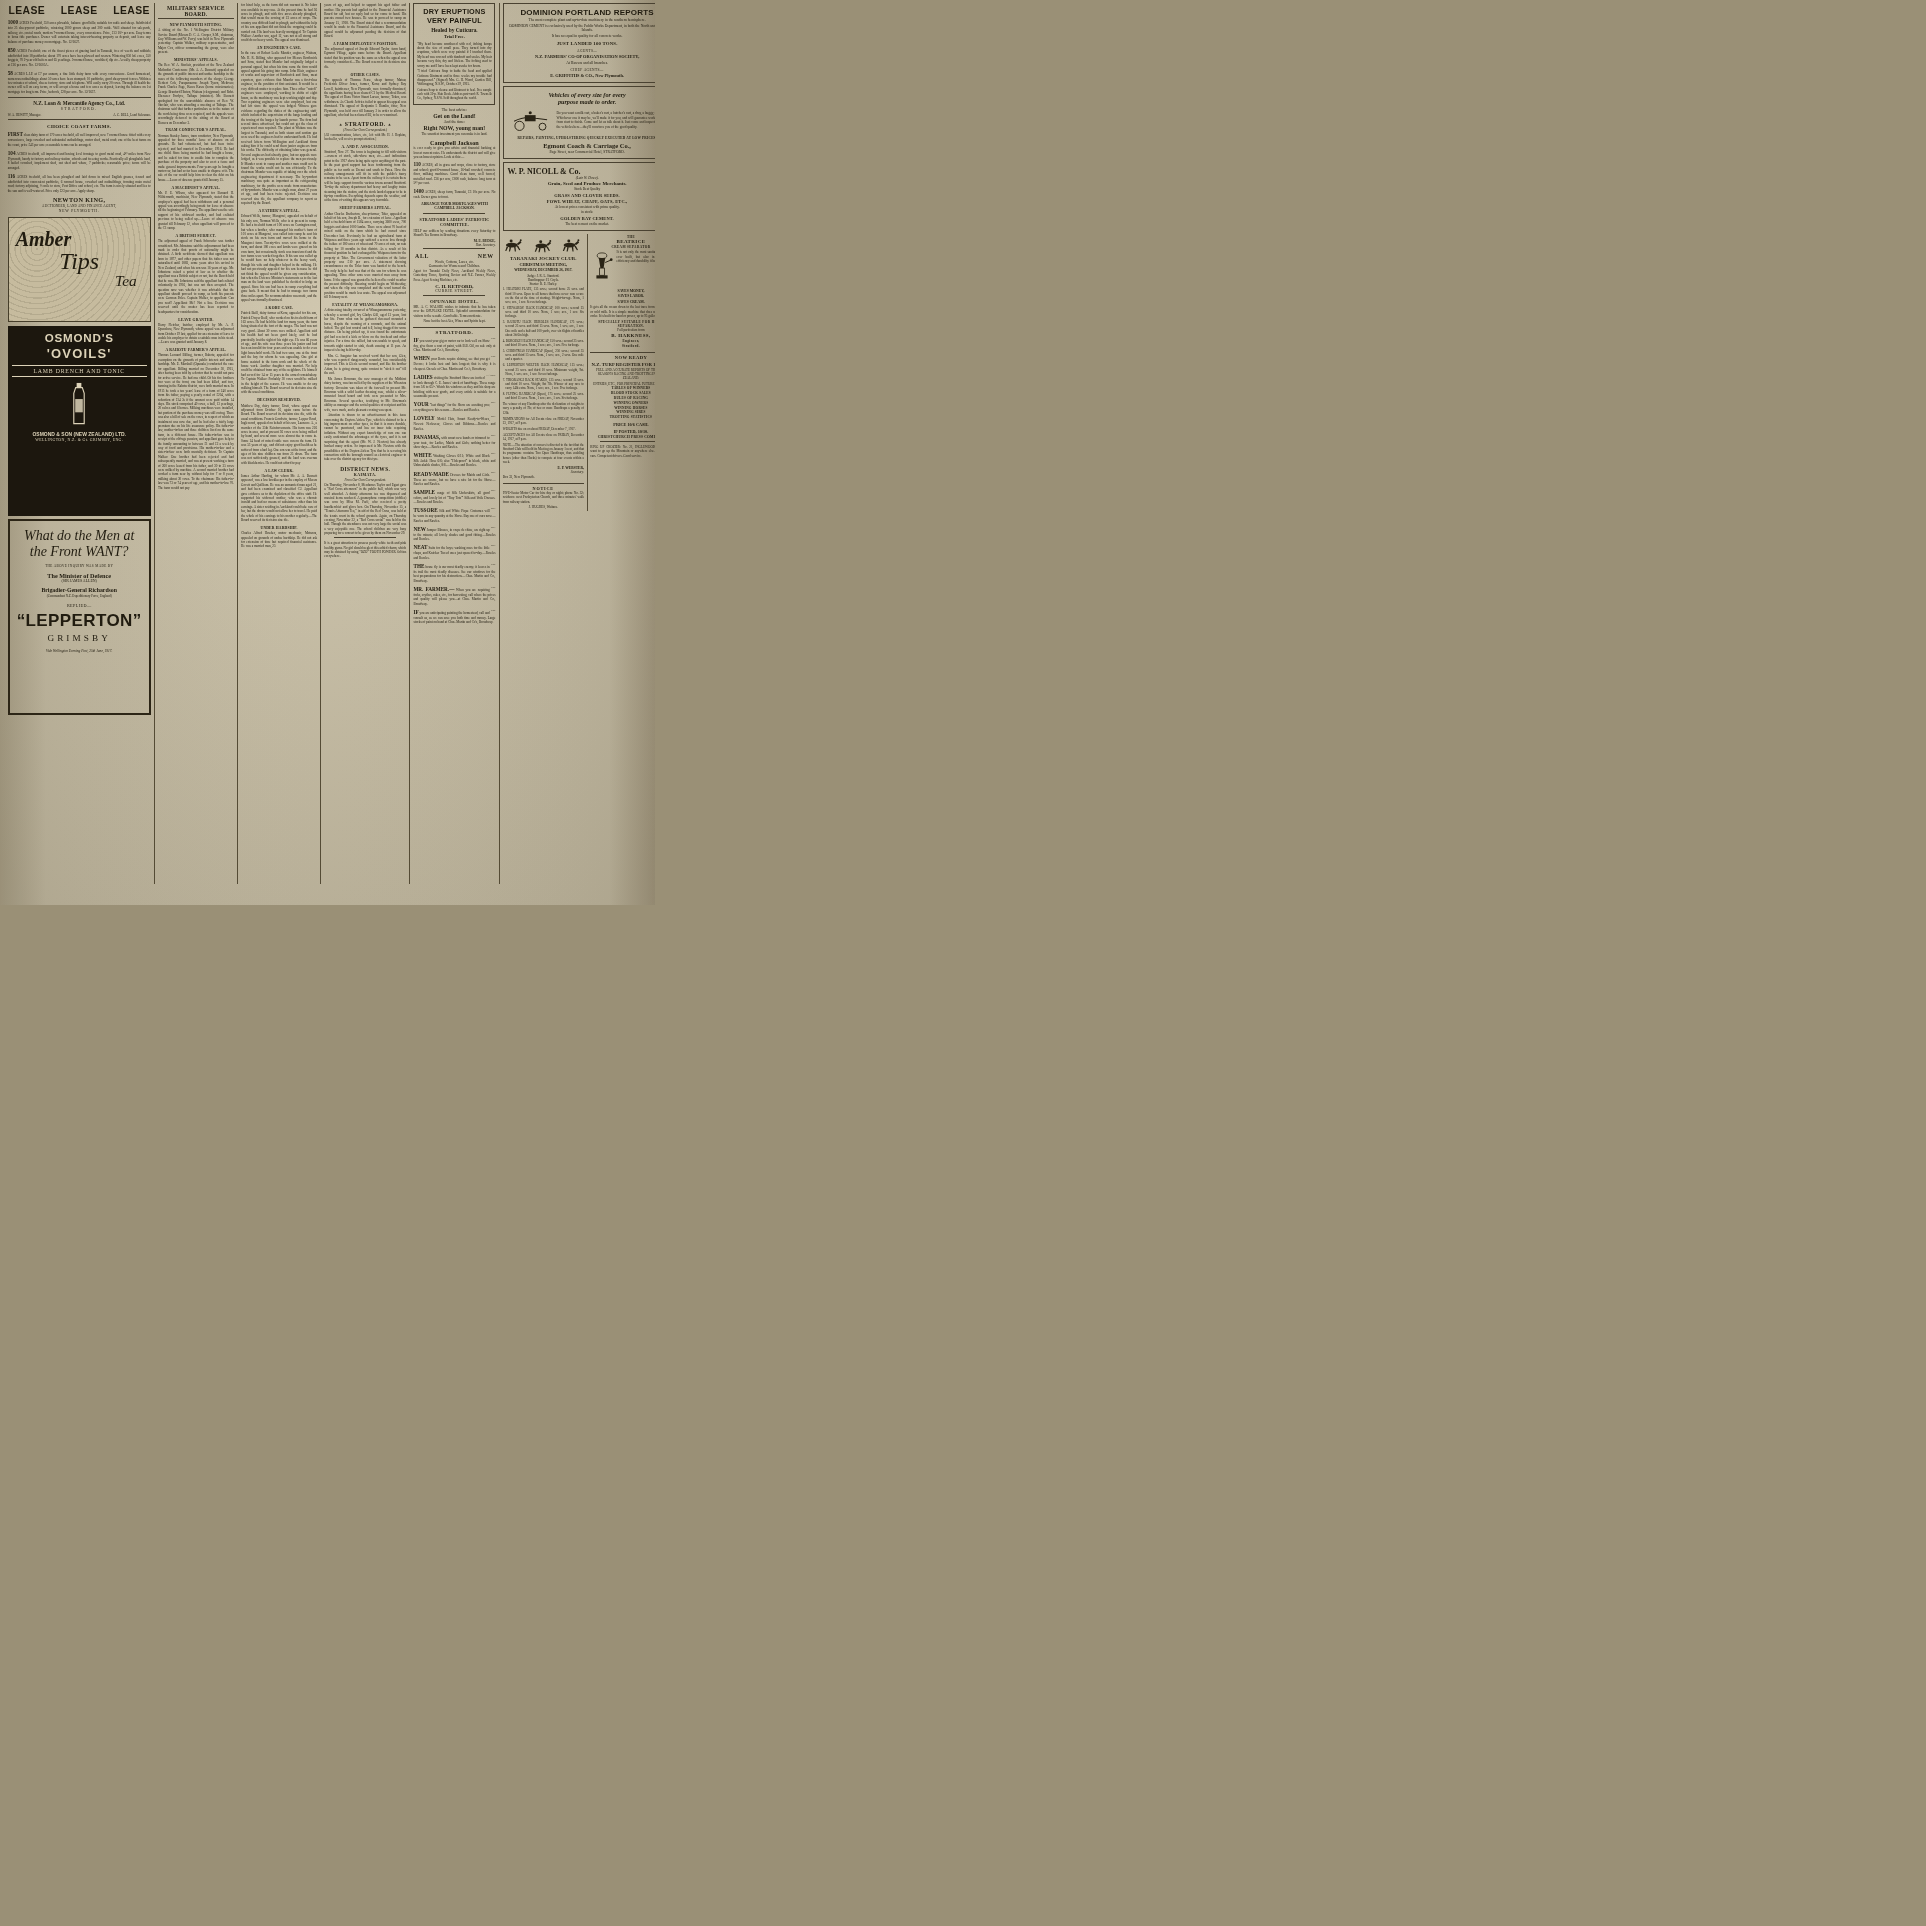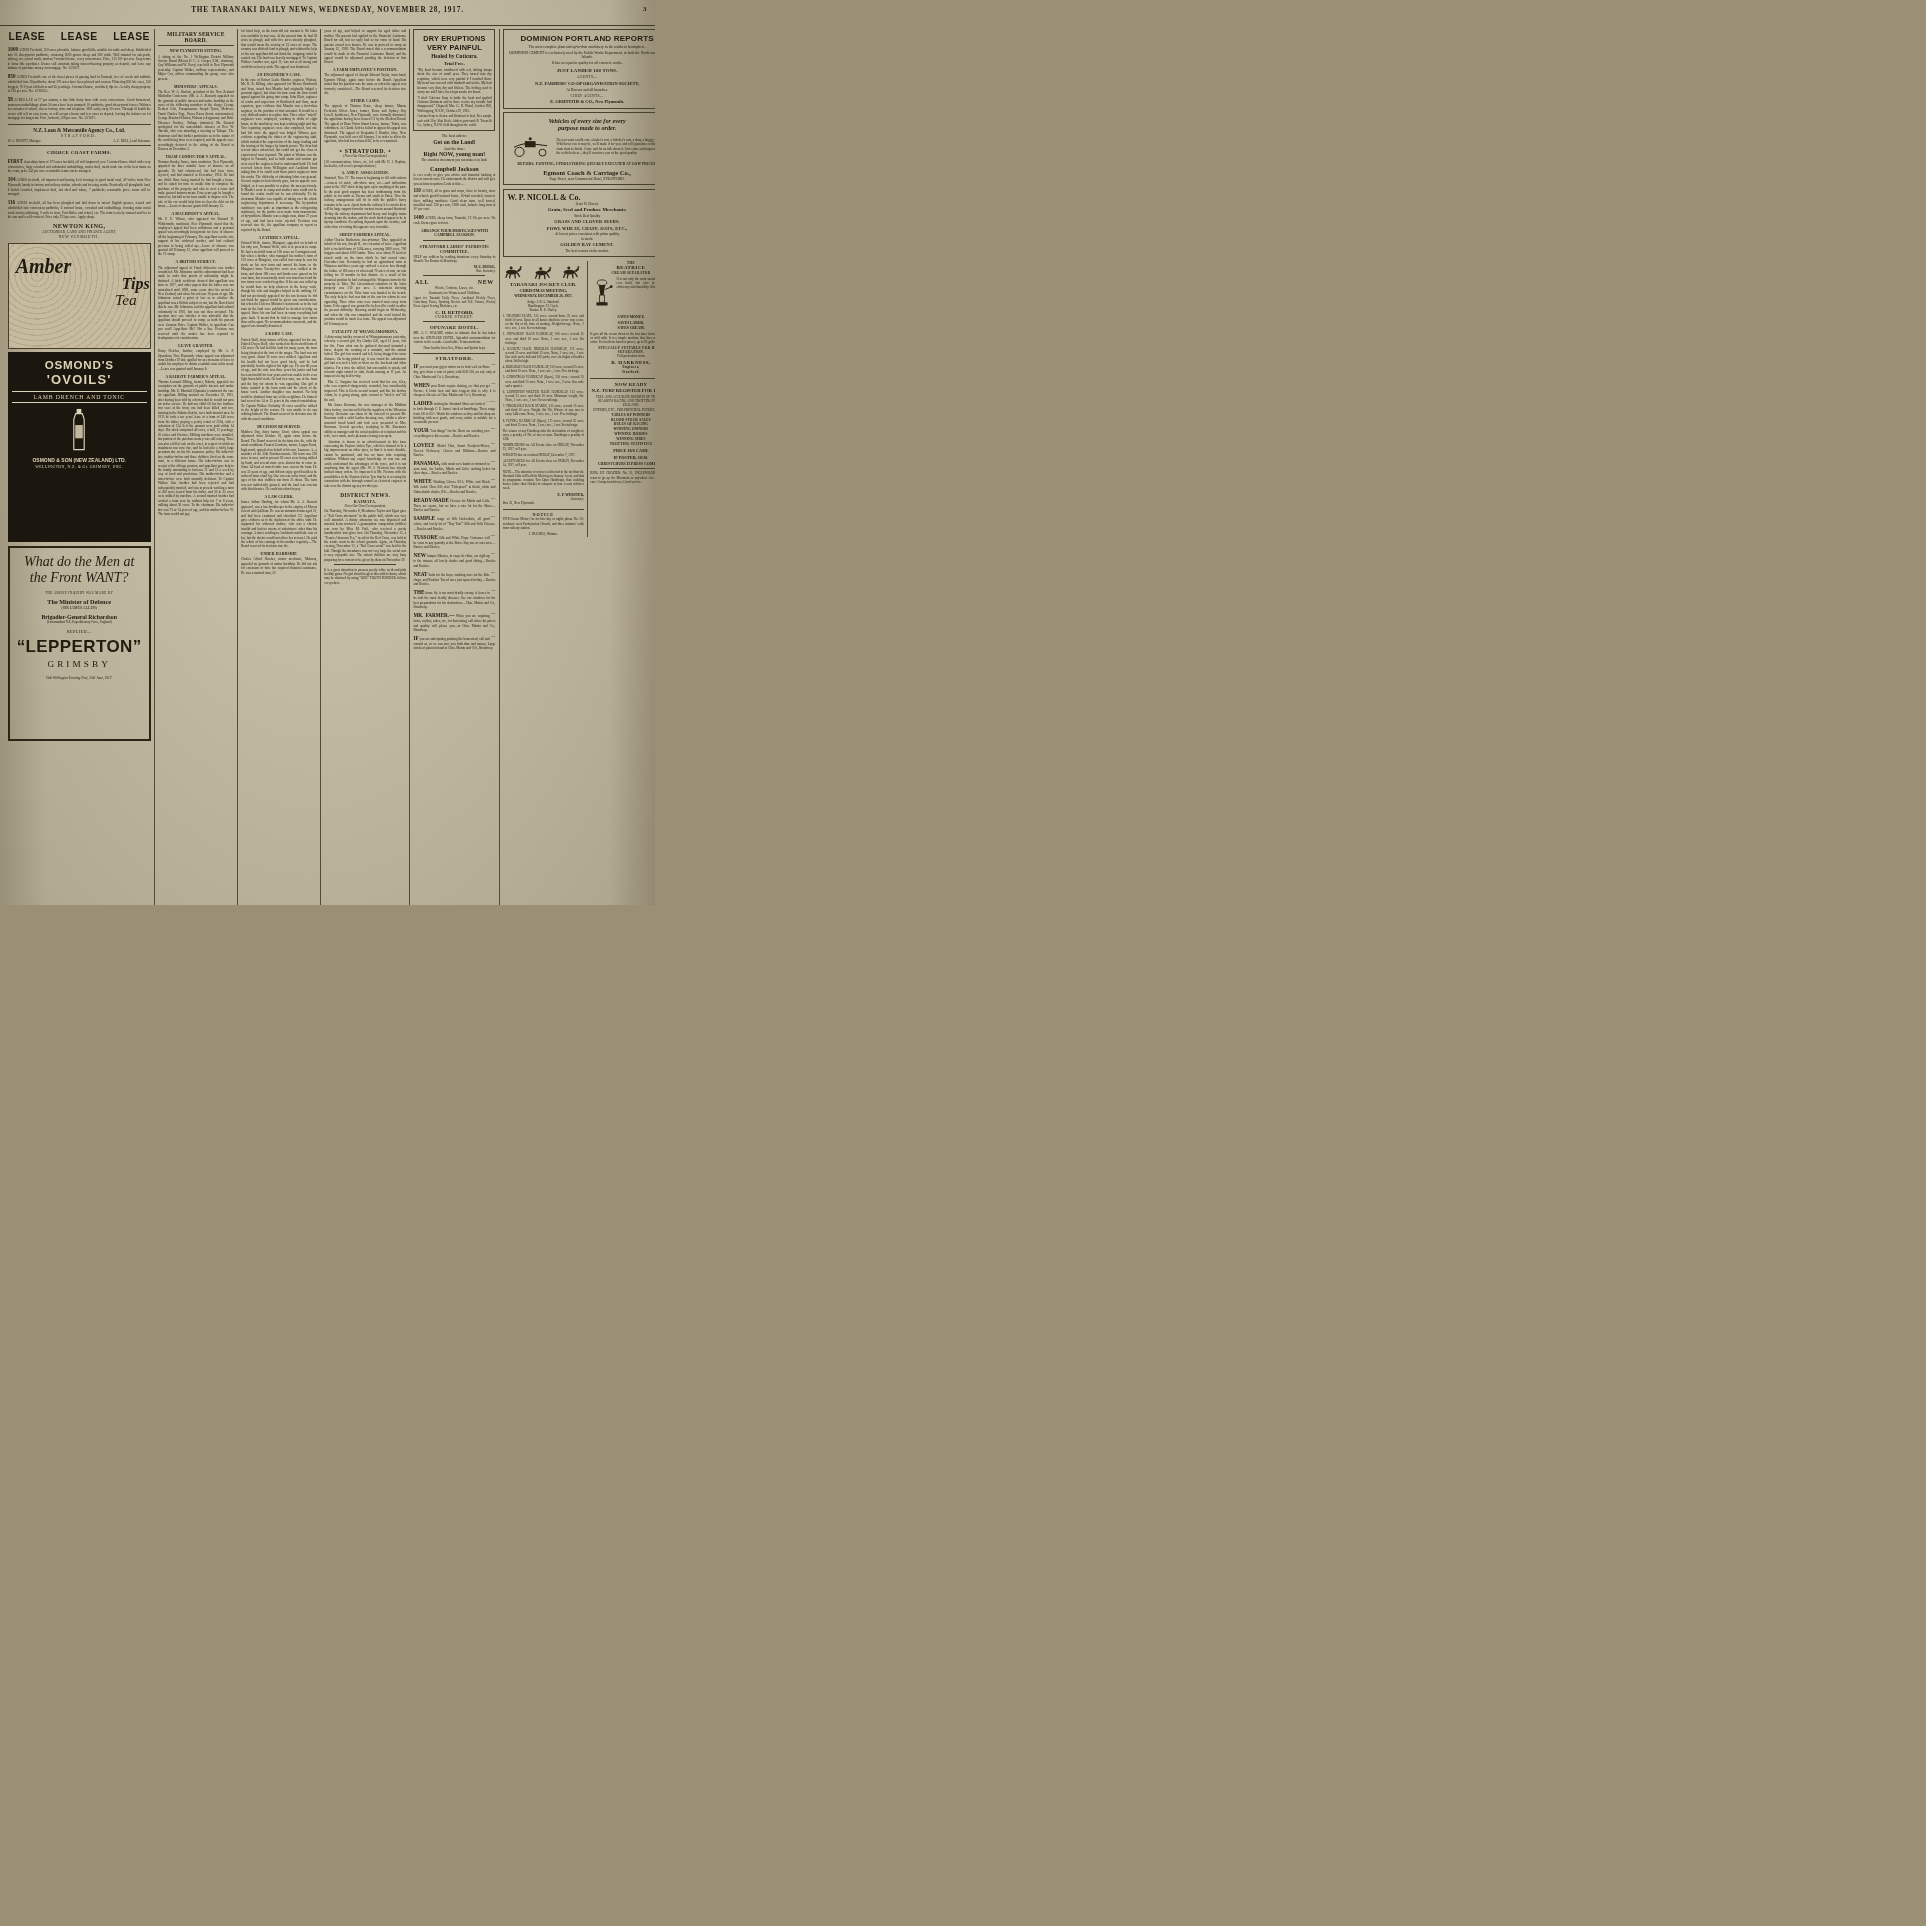--- a/index.html
+++ b/index.html
@@ -47,21 +47,21 @@
   .agency-place{text-align:center;letter-spacing:1.5px;font-size:3.7px;margin:1.2px 0;}
   .agency-row{display:flex;justify-content:space-between;font-size:3.2px;}
   .box-head{font-size:5px;font-weight:bold;text-align:center;letter-spacing:0.3px;margin:2.3px 0 2.7px;}
   .newton{margin:3.1px 0 3.9px;}
   .newton-name{font-size:6.2px;font-weight:bold;text-align:center;letter-spacing:0.4px;}
   .newton-role{font-size:3.3px;text-align:center;letter-spacing:0.2px;margin-top:0.8px;}
   .newton-place{font-size:3.7px;text-align:center;letter-spacing:0.8px;margin-top:0.8px;}
   .amber{height:92px;border:0.8px solid #463e2a;margin:2.3px 0 3.9px;padding-top:11.6px;
     background:repeating-radial-gradient(circle at 20% 30%, rgba(70,62,42,.14) 0 1.2px, transparent 1.2px 5.4px),#c6bb9e;}
   .amber-w1{font-size:20px;font-style:italic;font-weight:bold;text-align:left;padding-left:7px;line-height:1;}
-  .amber-w2{font-size:16px;font-style:italic;font-weight:bold;text-align:right;line-height:1;}
+  .amber-w2{font-size:24px;font-style:italic;font-weight:normal;text-align:center;line-height:1;}
   .amber-w3{font-size:15.4px;font-style:italic;text-align:right;padding-right:13px;line-height:1.1;}
   .osmond{height:181px;background:#1c170e;color:#ddd3b8;margin:0 0 3.9px;padding:5.4px 3.9px 3.1px;text-align:center;position:relative;}
   .os-brand{font-family:"Liberation Sans",sans-serif;font-weight:bold;font-size:11.6px;letter-spacing:0.8px;}
   .os-prod{font-family:"Liberation Sans",sans-serif;font-weight:bold;font-size:13px;letter-spacing:1.2px;margin-top:1.5px;}
   .os-desc{font-size:5.8px;letter-spacing:0.8px;margin-top:3.9px;border-top:0.4px solid #ddd3b8;border-bottom:0.4px solid #ddd3b8;padding:1.9px 0;}
   .os-art{margin:5.4px auto 2.3px;display:block;}
   .os-firm{font-family:"Liberation Sans",sans-serif;font-weight:bold;font-size:5px;margin-top:3.9px;}
   .os-addr{font-size:3.9px;letter-spacing:0.4px;margin-top:1.5px;}
   .havelock{border:2.3px double #2c2516;margin-top:0.8px;padding:6.2px 4.6px 3.9px;text-align:center;height:181px;}
   .hv-q{font-size:14px;font-weight:normal;font-style:italic;line-height:1.15;}
@@ -141,24 +141,20 @@
   .turf-sub{font-size:3.3px;text-align:center;margin-top:1.5px;}
   .turf-feat{font-size:3.4px;font-weight:bold;text-align:center;margin-top:0.8px;letter-spacing:0.2px;}
   .turf-price{font-size:4.2px;font-weight:bold;text-align:center;margin-top:2.3px;}
   .turf-pub{font-size:3.6px;font-weight:bold;text-align:center;margin-top:1.5px;letter-spacing:0.2px;}
   svg{display:block;}
 </style>
 </head>
 <body>
 
 <div class="page">
-  <div class="masthead">
-    <div class="mh-title">THE TARANAKI DAILY NEWS, WEDNESDAY, NOVEMBER 28, 1917.</div>
-    <div class="mh-page">3</div>
-  </div>
 
   <div class="cols">
 
     <section class="col c1">
       <div class="lease-row">
         <span>LEASE</span>
         <span>LEASE</span>
         <span>LEASE</span>
       </div>
       <div id="lease-listings">

